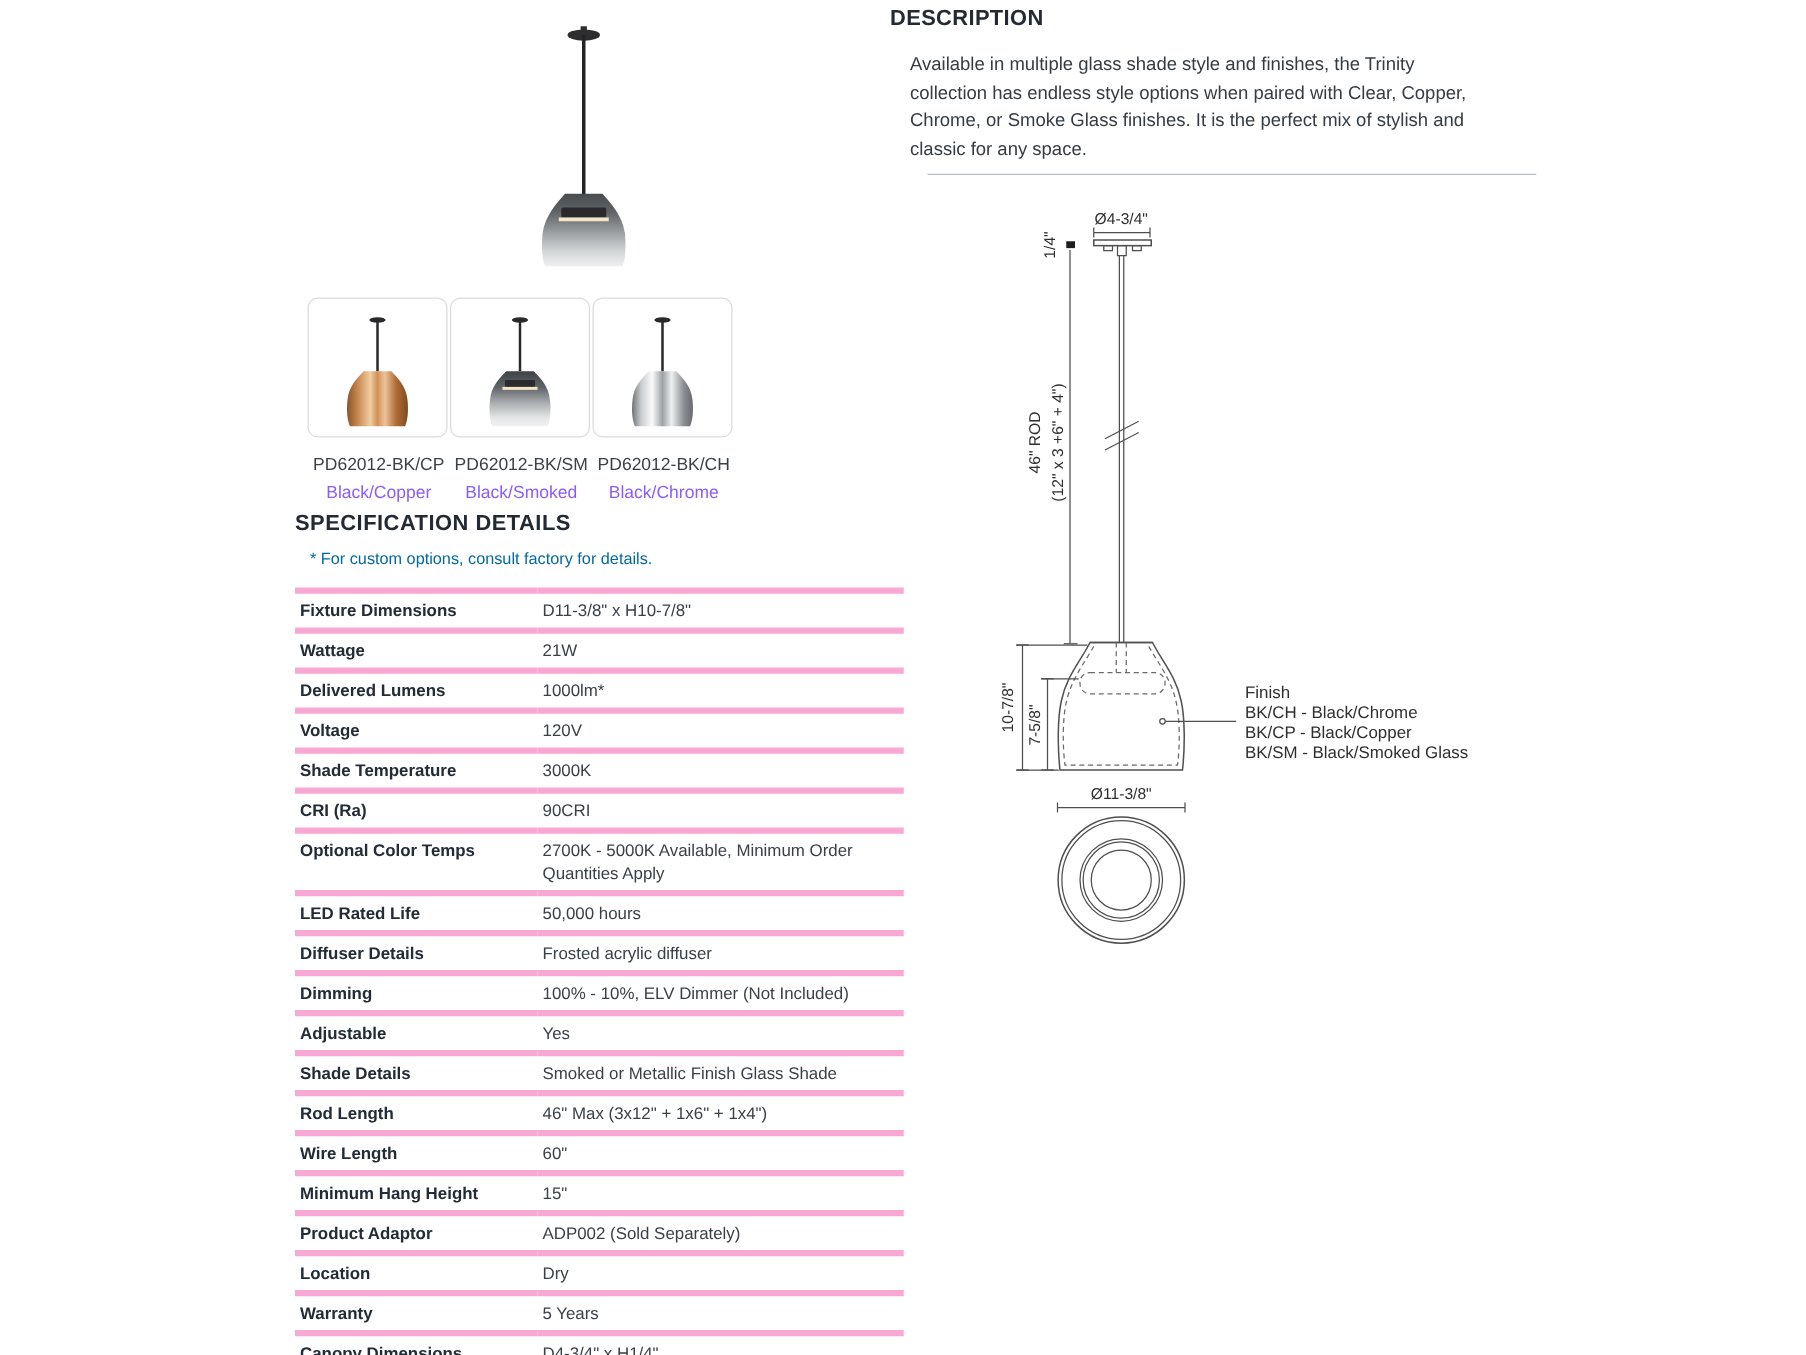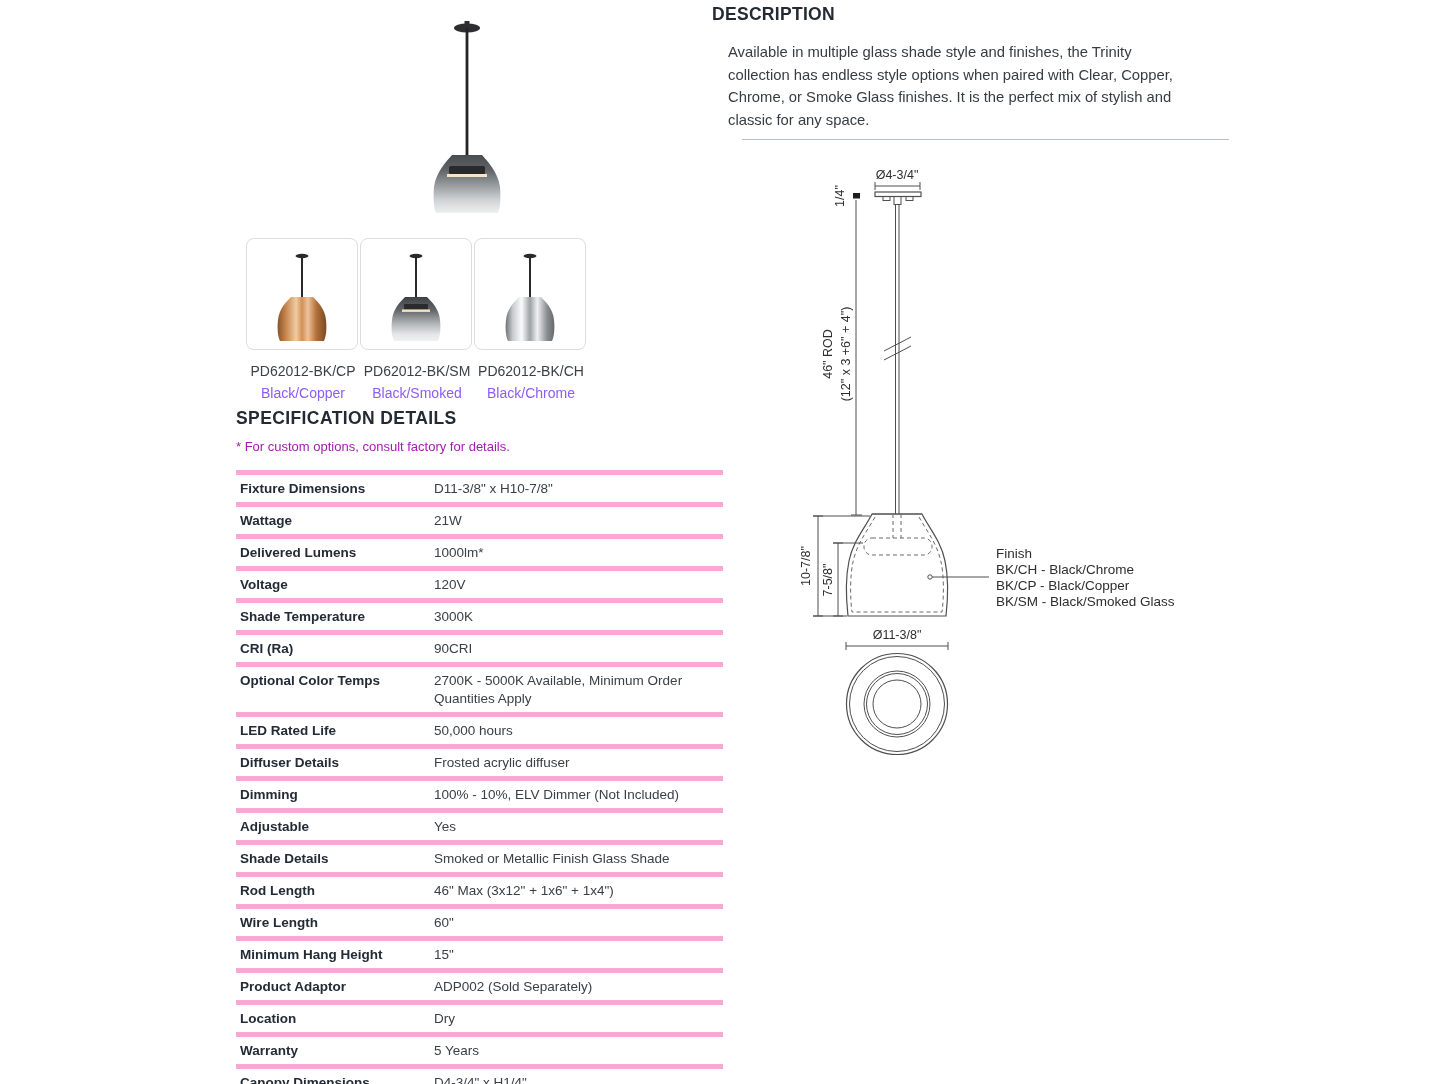--- a/index.html
+++ b/index.html
@@ -22,21 +22,21 @@
     box-sizing:border-box;cursor:pointer;
   }
   .thumb-card svg{margin-top:12px;}
   .thumb-model{font-size:14px;color:#3b4148;margin-top:10px;line-height:22px;}
   .thumb-finish{font-size:14px;color:#8b5cf6;line-height:22px;}
   
   .spec-section{position:absolute;left:236px;top:408px;width:487px;}
   .spec-section h2{
     font-size:17.5px;font-weight:700;color:#232a34;margin:0 0 10px 0;letter-spacing:.4px;
   }
-  .spec-note{font-size:13px;color:#a21caf;margin:0 0 16px 0;}
+  .spec-note{font-size:13px;color:#0369a1;margin:0 0 16px 12px;}
   table.spec-table{width:487px;border-collapse:collapse;}
   table.spec-table td{
     border-top:5px solid #f9a8d4;
     font-size:13.5px;line-height:18px;
     padding:5px 0 4px 4px;vertical-align:top;
   }
   td.spec-label{font-weight:700;color:#222b36;width:190px;}
   td.spec-value{color:#3a4048;}
   
   .desc-section{position:absolute;left:712px;top:4px;width:490px;}

